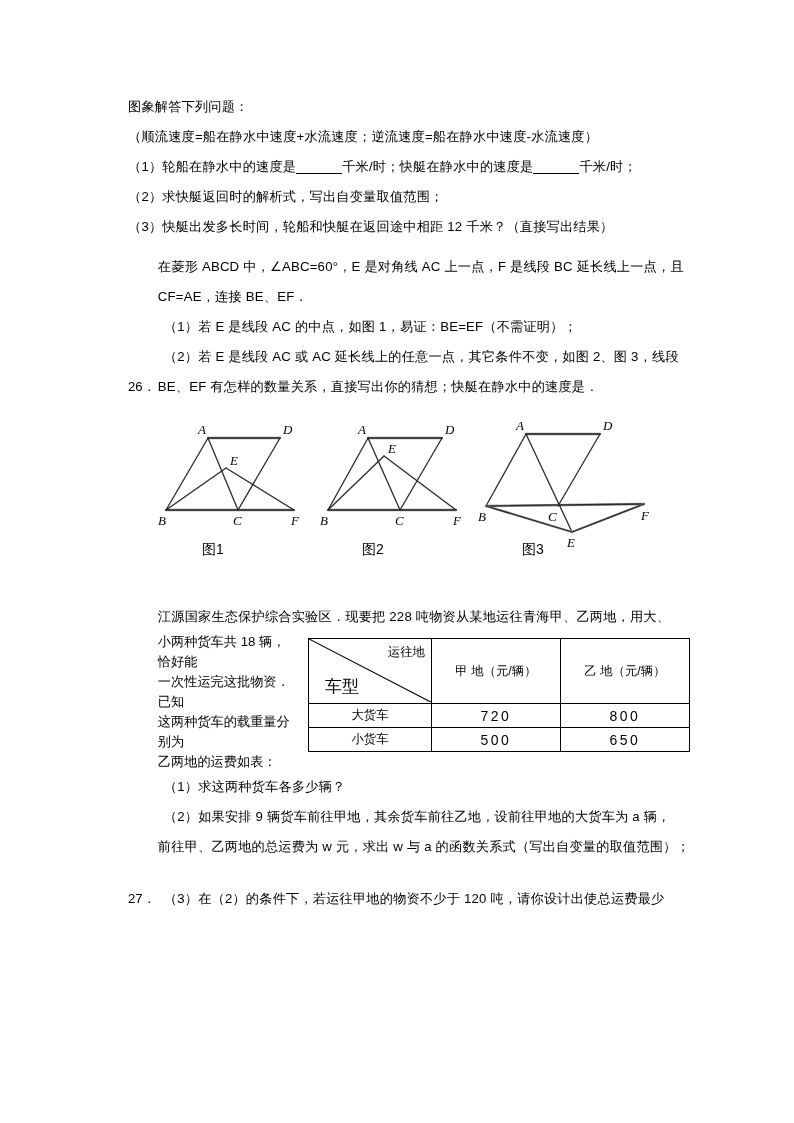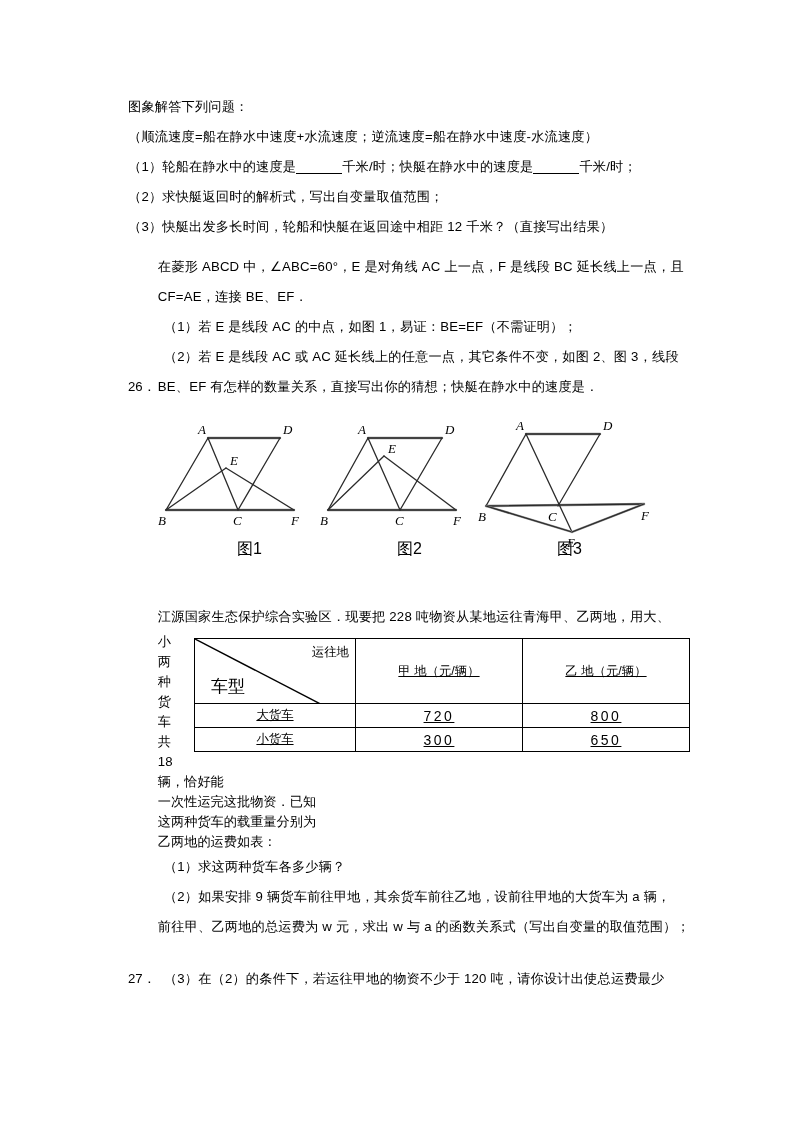--- a/index.html
+++ b/index.html
@@ -60,42 +60,41 @@
     position: relative;
     height: 162px;
     margin-top: 8px;
   }
   .figure {
     position: absolute;
     top: 0;
   }
   .fig-caption {
     position: absolute;
-    font-size: 16px;
+    font-size: 14px;
     line-height: 14px;
-    text-align: right;
+    text-align: left;
     white-space: nowrap;
   }
 
   
   .p27-flow { position: relative; }
   .p27-table-wrap {
     float: right;
     margin: 6px 0 4px 14px;
   }
   table.cost-table {
     border-collapse: collapse;
     font-size: 12.4px;
   }
   table.cost-table td {
     border: 1px solid #000;
     text-align: center;
-    padding: 3px 24px;
+    padding: 3px 5px;
     white-space: nowrap;
-    text-decoration: underline;
   }
   td.head-diag {
     position: relative;
     width: 112px;
     height: 58px;
     padding: 0;
     overflow: hidden;
   }
   td.head-diag .diag-svg {
     position: absolute;
@@ -285,21 +284,21 @@
                     <td class="col-head">甲 地（元/辆）</td>
                     <td class="col-head">乙 地（元/辆）</td>
                   </tr>
                   <tr>
                     <td class="row-head">大货车</td>
                     <td class="num">720</td>
                     <td class="num">800</td>
                   </tr>
                   <tr>
                     <td class="row-head">小货车</td>
-                    <td class="num">300</td>
+                    <td class="num">500</td>
                     <td class="num">650</td>
                   </tr>
                 </tbody>
               </table>
             </div>
 
             <div class="p27-left">
               <div>小两种货车共 18 辆，恰好能</div>
               <div>一次性运完这批物资．已知</div>
               <div>这两种货车的载重量分别为</div>

